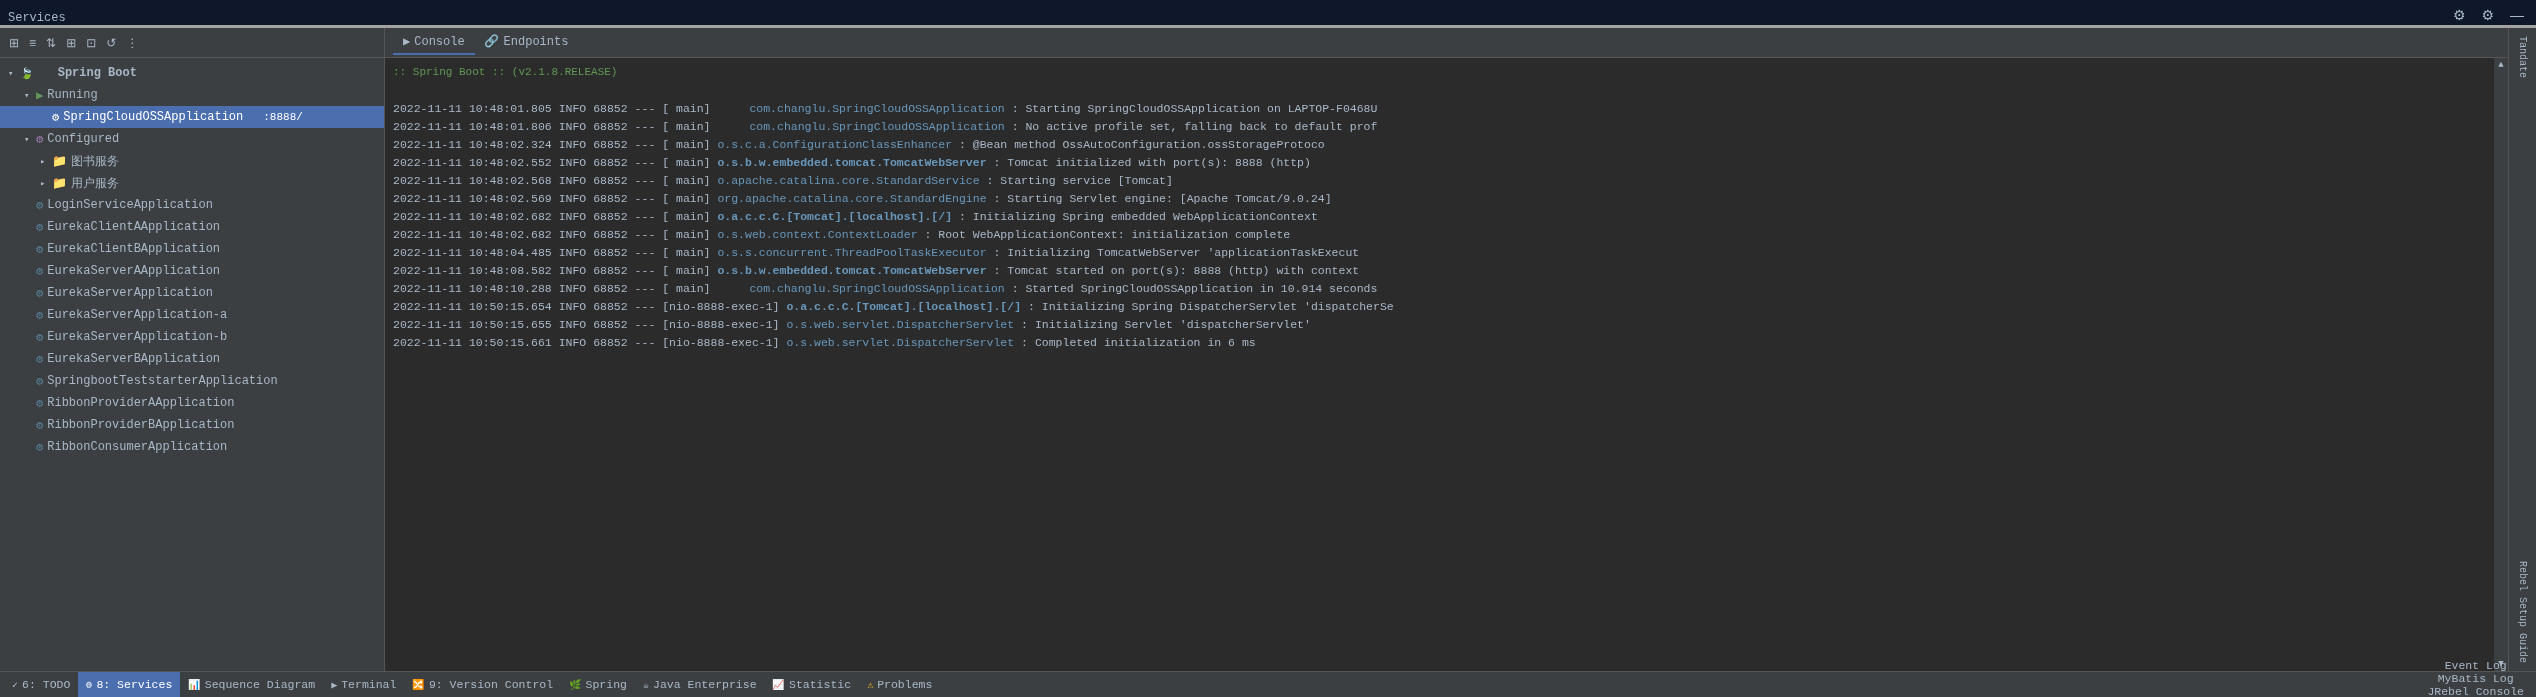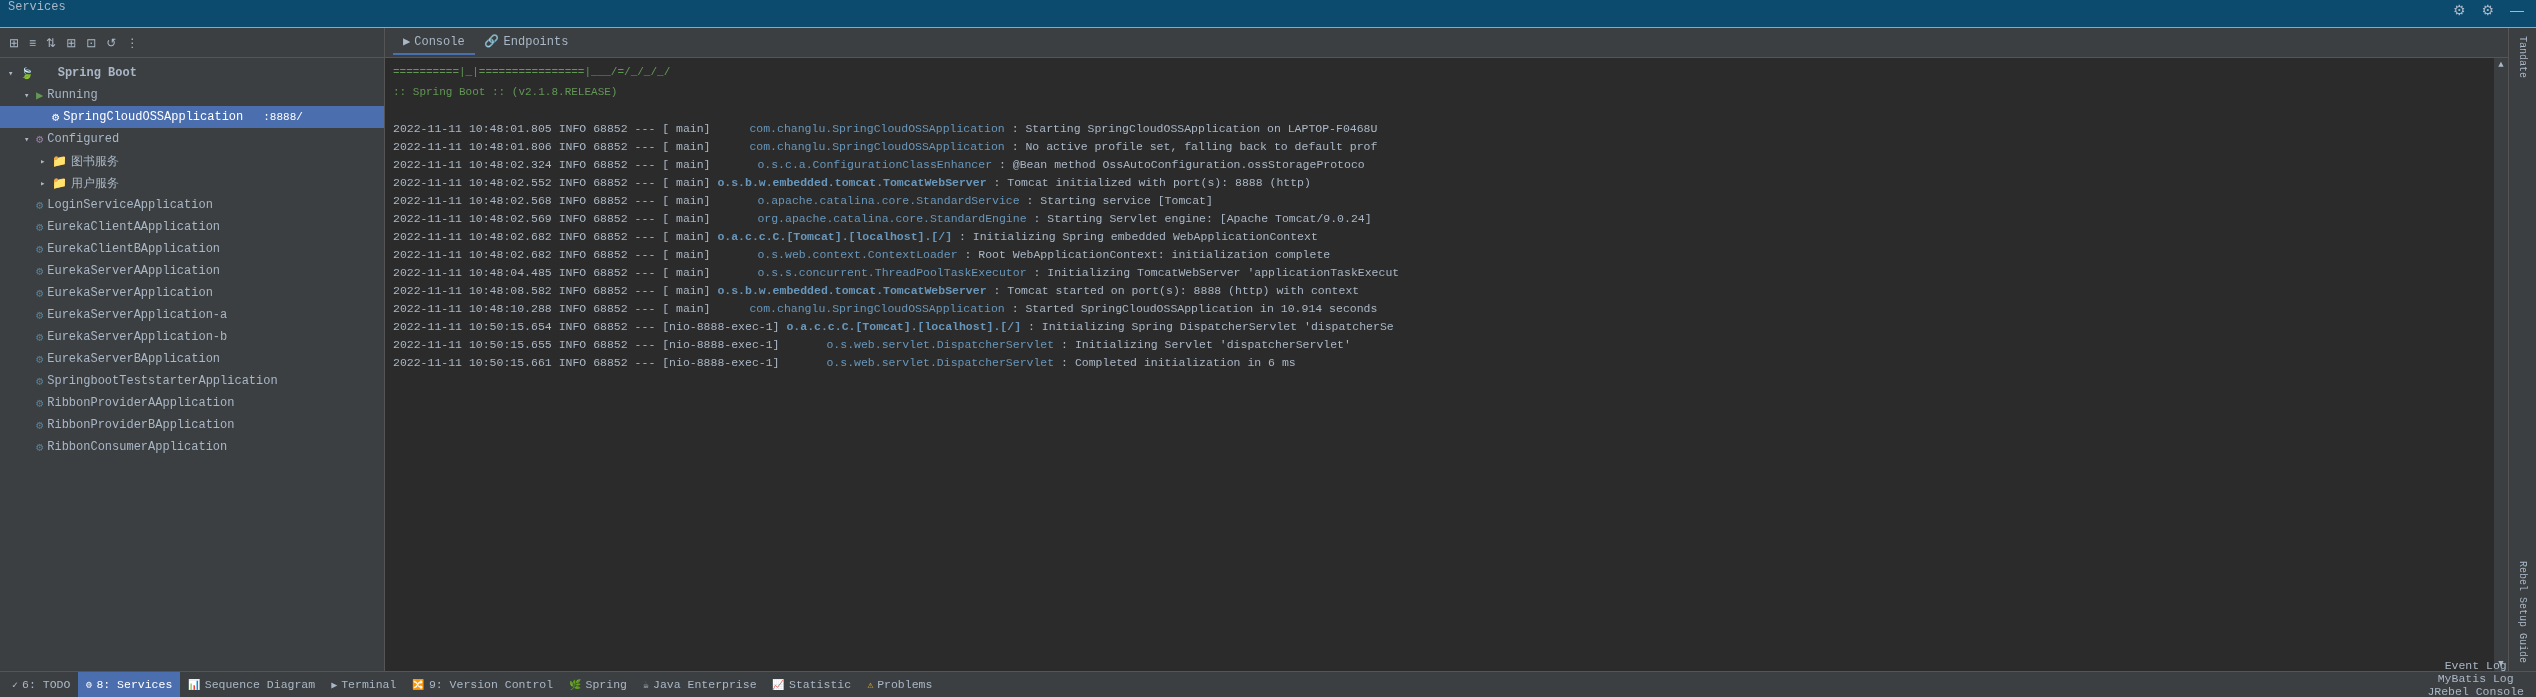--- a/index.html
+++ b/index.html
@@ -10,26 +10,26 @@
       font-size: 12px;
       height: 697px;
       width: 2536px;
       overflow: hidden;
       display: flex;
       flex-direction: column;
     }
 
     
     .title-bar {
-      background: #0c4a6e;
+      background: #0f172a;
       height: 28px;
       display: flex;
-      align-items: flex-start;
+      align-items: flex-end;
       padding: 0 8px;
-      border-bottom: 1px solid #a3a3a3;
+      border-bottom: 3px solid #a3a3a3;
       flex-shrink: 0;
     }
     .title-bar-text {
       color: #a9b7c6;
       font-size: 12px;
     }
     .title-bar-controls {
       margin-left: auto;
       display: flex;
       gap: 8px;
@@ -163,21 +163,21 @@
       white-space: nowrap;
       line-height: 18px;
     }
 
     .log-time { color: #a9b7c6; }
     .log-info { color: #a9b7c6; }
     .log-pid { color: #a9b7c6; }
     .log-thread { color: #a9b7c6; }
     .log-class-spring { color: #6897bb; margin-left: 32px; }
     .log-class-tomcat { color: #6897bb; font-weight: bold; }
-    .log-class-other { color: #6897bb; margin-left: 40px; }
+    .log-class-other { color: #6897bb; }
     .log-msg { color: #a9b7c6; }
 
     .spring-banner {
       color: #629755;
       padding: 2px 8px;
       font-size: 11px;
       line-height: 16px;
     }
 
     
@@ -398,23 +398,20 @@
       <div class="console-tab">
         <span>🔗</span>
         <span>Endpoints</span>
       </div>
     </div>
 
     <div class="console-area">
       <div class="console-body">
 
         <div class="console-line spring-banner">
-          <span>  ==========|_|================|___/=/_/_/_/</span>
-        </div>
-        <div class="console-line spring-banner">
           <span> :: Spring Boot ::        (v2.1.8.RELEASE)</span>
         </div>
         <div class="console-line">&nbsp;</div>
 
         <div class="console-line">
           <span class="log-time">2022-11-11 10:48:01.805</span>
           <span class="log-info"> INFO </span>
           <span class="log-pid">68852</span>
           <span class="log-sep"> --- </span>
           <span class="log-thread">[           main]</span>

